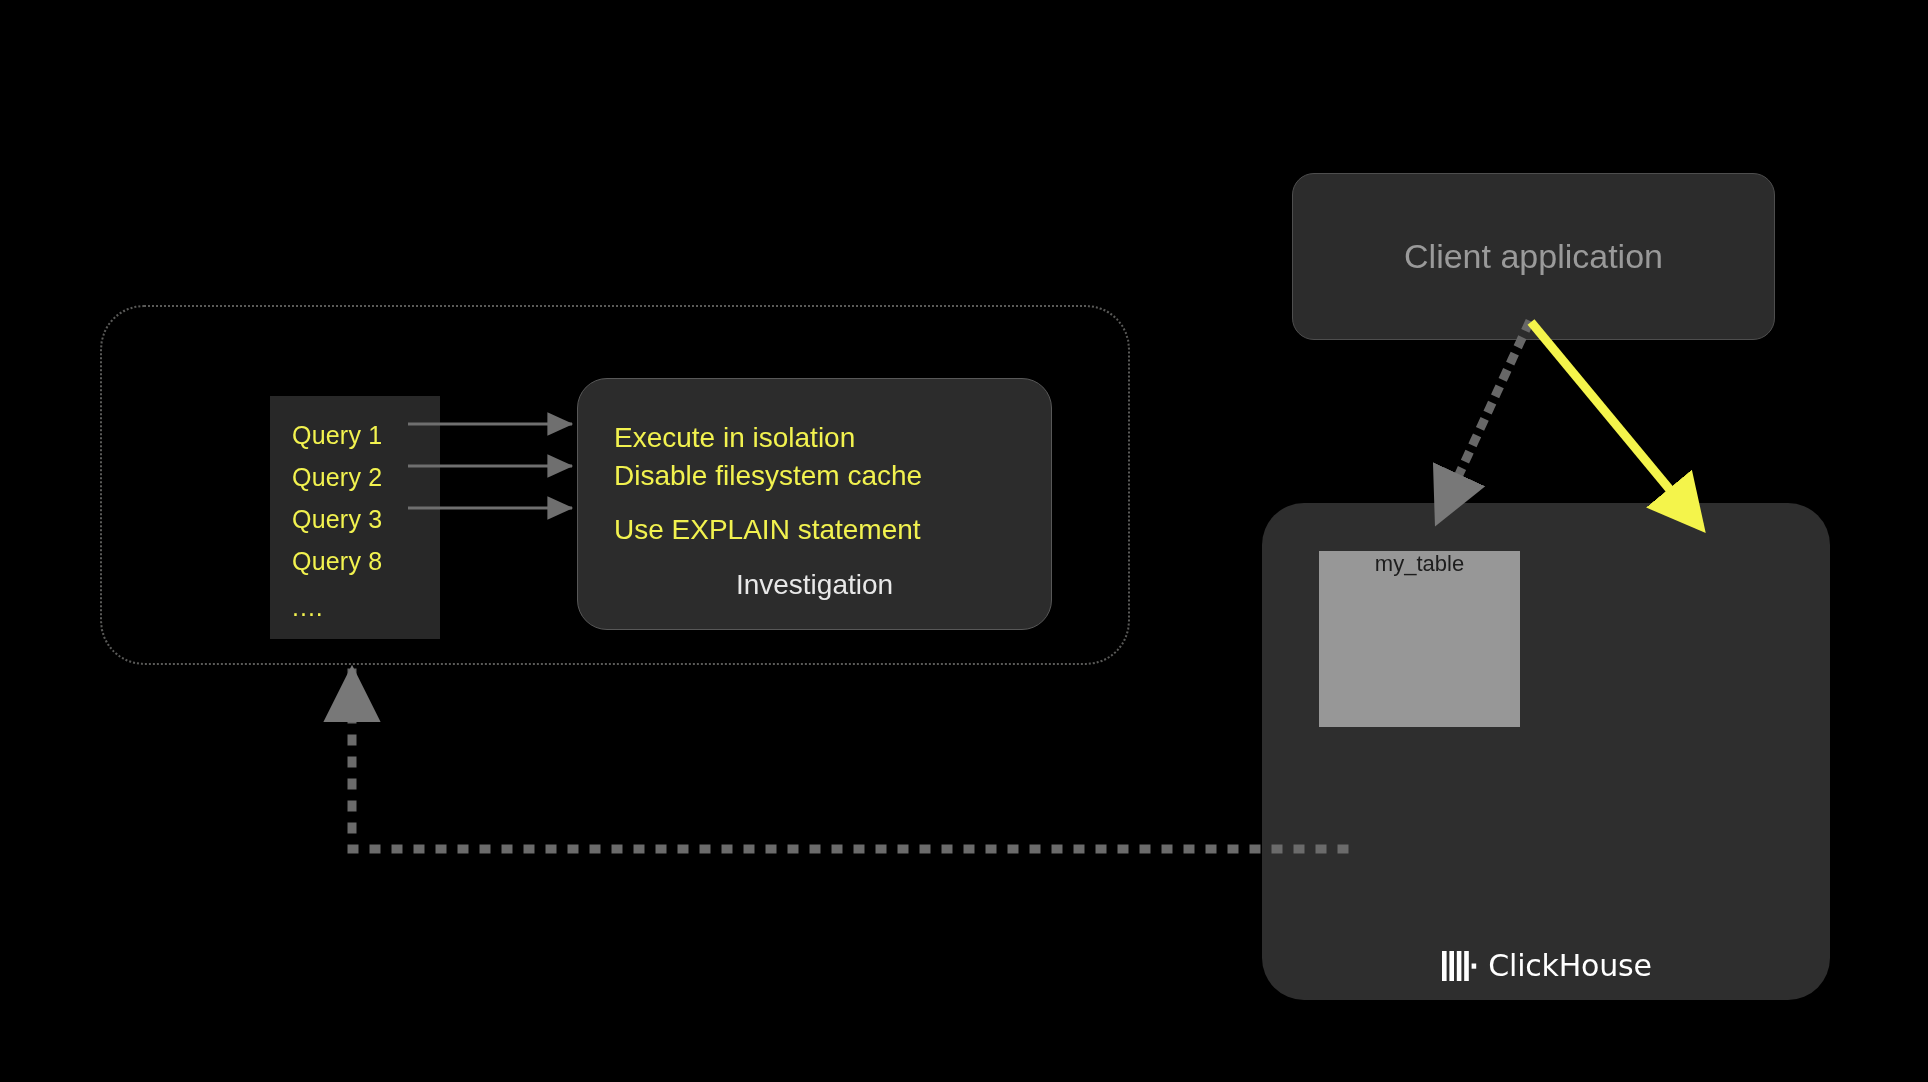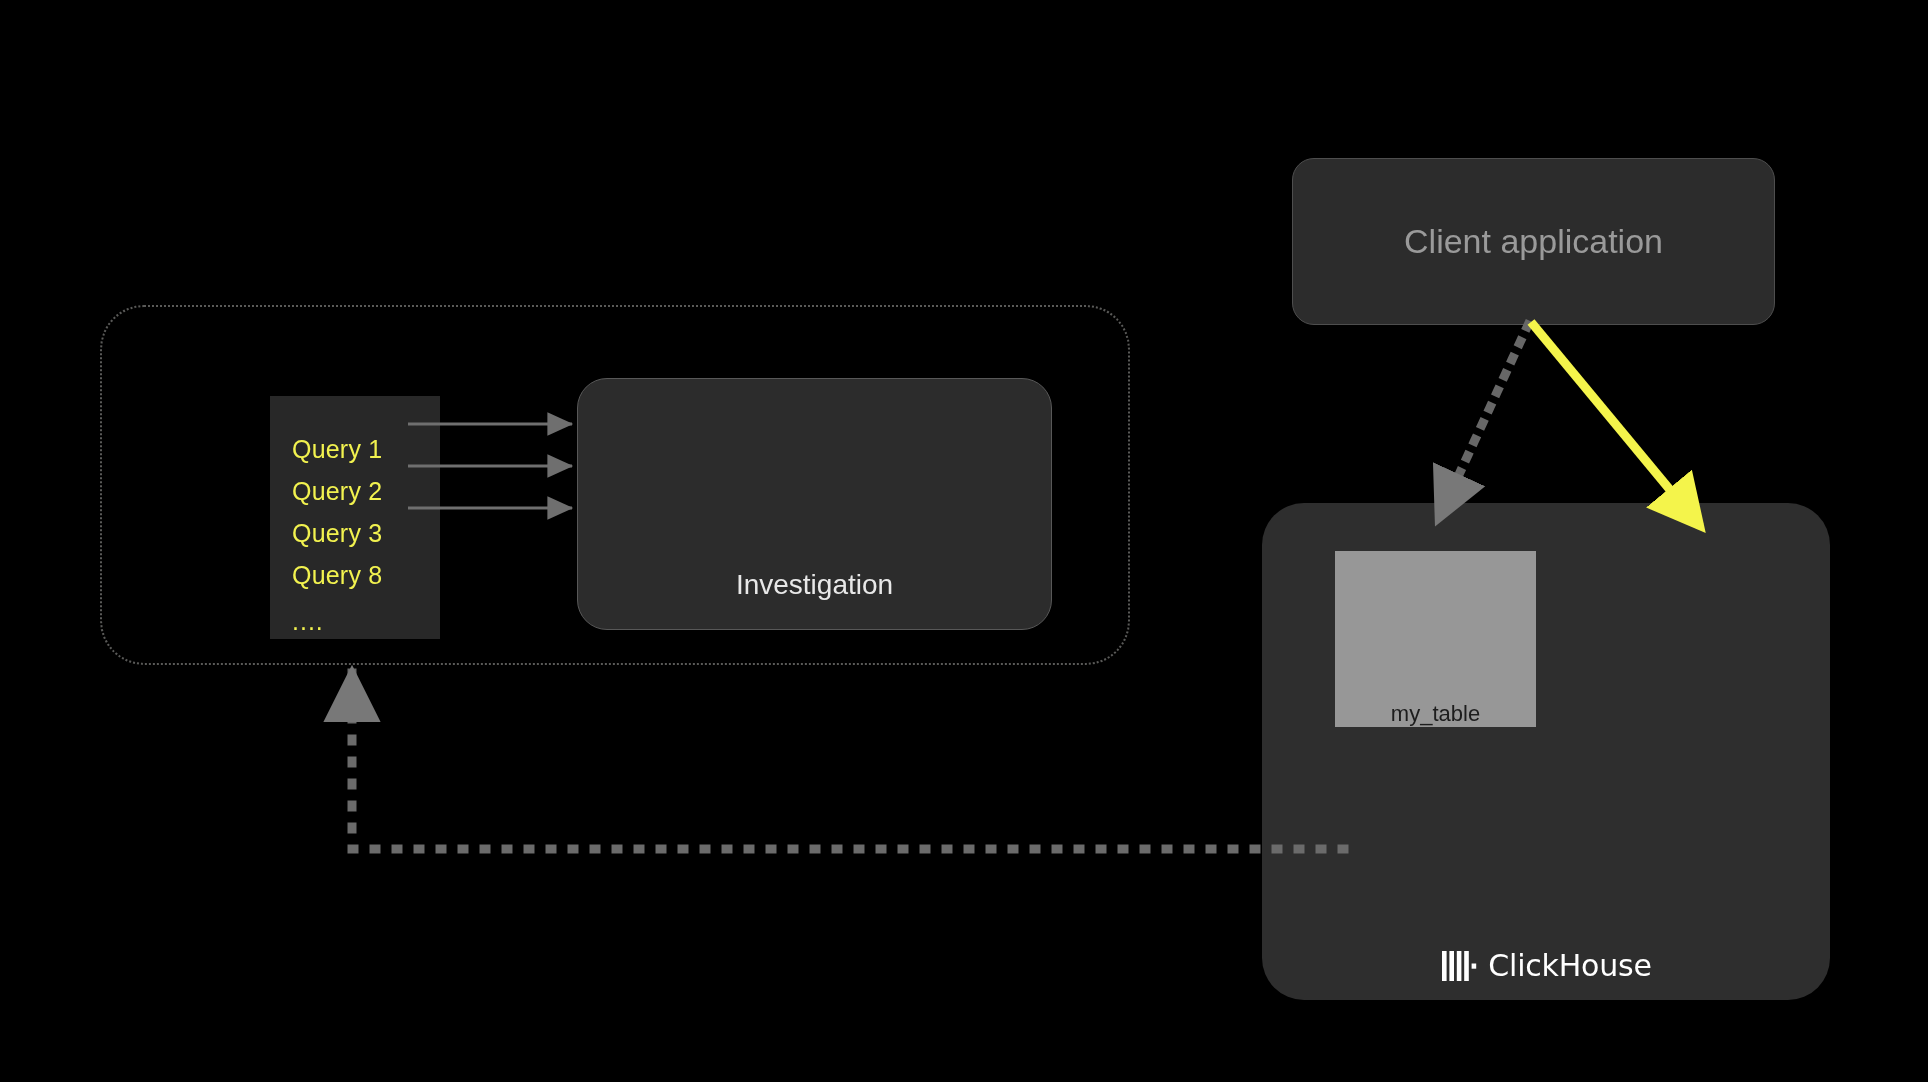--- a/index.html
+++ b/index.html
@@ -32,21 +32,21 @@
 
   
   .query-panel {
     position: absolute;
     left: 270px;
     top: 396px;
     width: 170px;
     height: 243px;
     background: #282828;
     box-sizing: border-box;
-    padding: 32px 0 0 22px;
+    padding: 18px 0 0 22px;
   }
   .query-line {
     color: #f2f24f;
     font-size: 25px;
     line-height: 42px;
     letter-spacing: 0.2px;
     white-space: nowrap;
   }
   .query-ellipsis {
     color: #f2f24f;
@@ -98,21 +98,21 @@
     top: 0;
     width: 1928px;
     height: 1082px;
     pointer-events: none;
   }
 
   
   .client-box {
     position: absolute;
     left: 1292px;
-    top: 158px;
+    top: 173px;
     width: 483px;
     height: 167px;
     background: #2c2c2c;
     border: 1px solid #4e4e4e;
     border-radius: 22px;
     box-sizing: border-box;
     display: flex;
     align-items: center;
     justify-content: center;
   }
@@ -130,23 +130,22 @@
     height: 497px;
     background: #2e2e2e;
     border-radius: 42px;
     box-sizing: border-box;
   }
   .table-box {
     position: absolute;
     background: #979797;
     box-sizing: border-box;
     display: flex;
-    align-items: flex-end;
+    align-items: flex-start;
     justify-content: center;
-    margin-left: 16px;
   }
   .table-box .tbl-label {
     color: #1d1d1d;
     font-size: 22px;
   }
   #my-table {
     left: 57px;
     top: 48px;
     width: 201px;
     height: 176px;
@@ -199,20 +198,25 @@
 
   <div class="query-panel">
     <div class="query-line">Query 1</div>
     <div class="query-line">Query 2</div>
     <div class="query-line">Query 3</div>
     <div class="query-line">Query 8</div>
     <div class="query-ellipsis">....</div>
   </div>
 
   <div class="investigation-box">
+    <div class="inv-lines">
+      <div class="inv-line">Execute in isolation</div>
+      <div class="inv-line">Disable filesystem cache</div>
+      <div class="inv-line spaced">Use EXPLAIN statement</div>
+    </div>
     <div class="inv-caption">Investigation</div>
   </div>
 
   <div class="client-box">
     <span class="client-label">Client application</span>
   </div>
 
   <div class="ch-panel">
 
     <div class="table-box" id="my-table">

